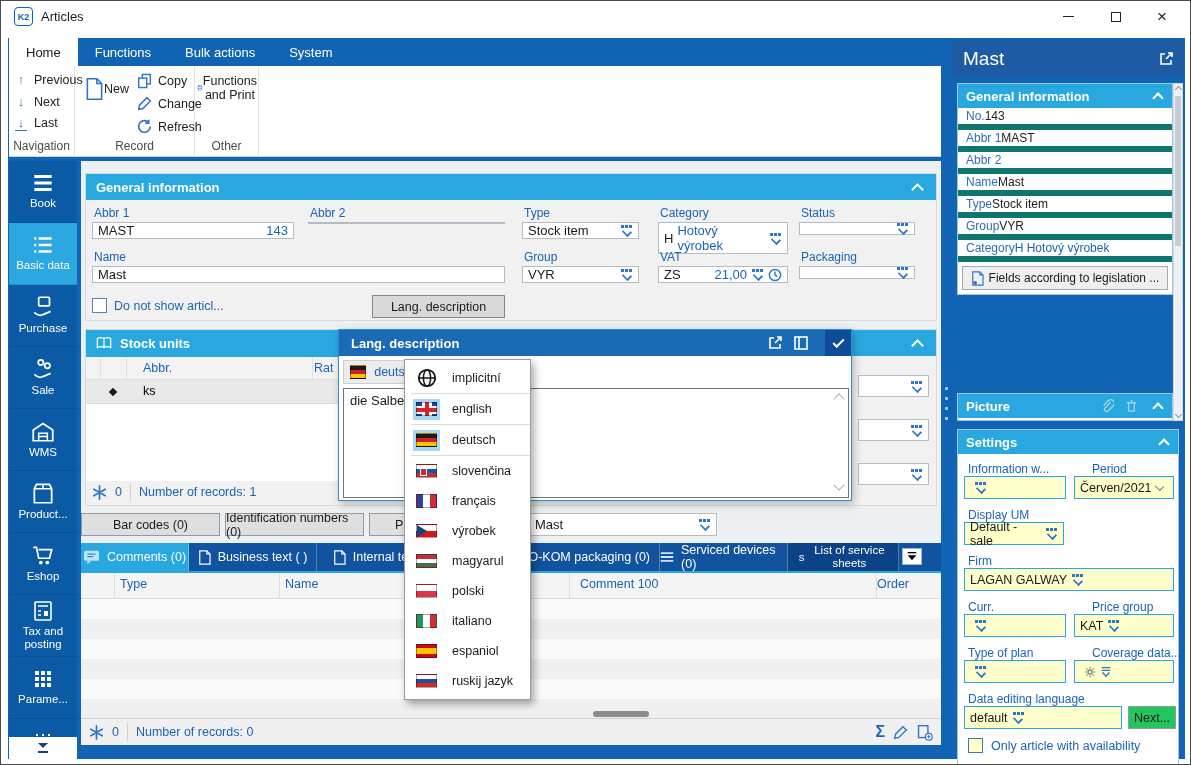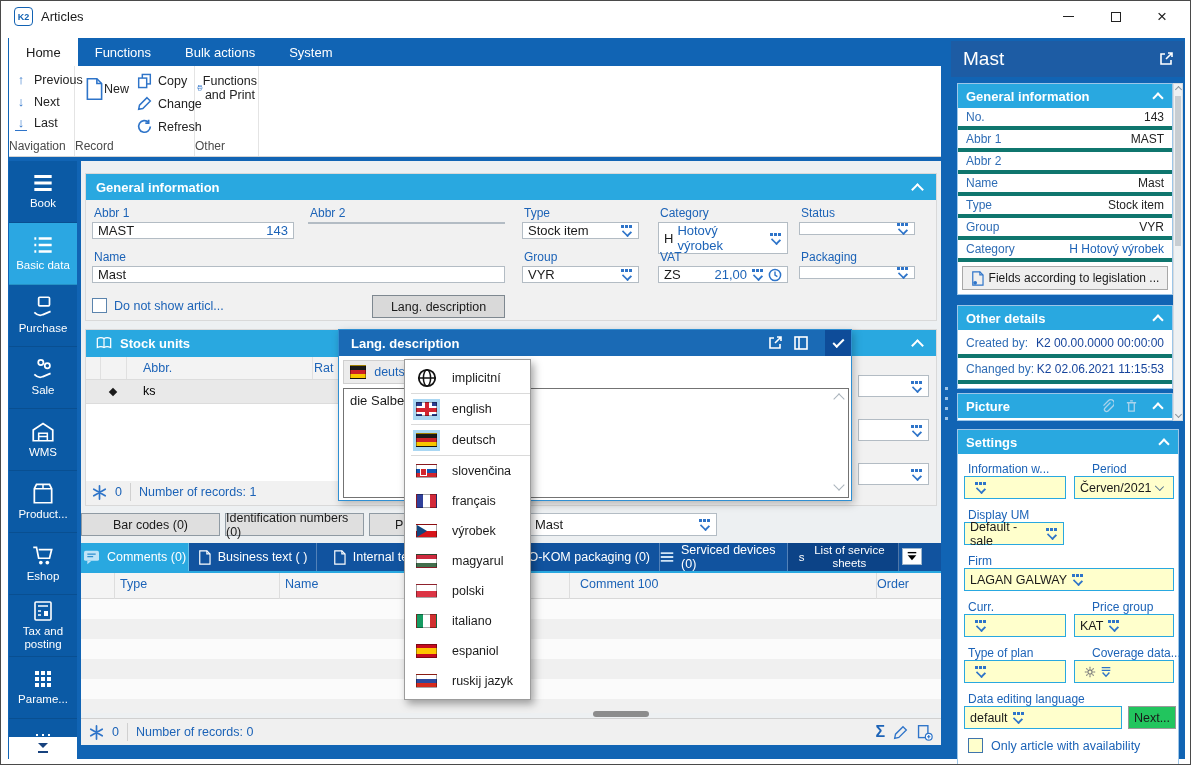--- a/index.html
+++ b/index.html
@@ -18,21 +18,21 @@
 
   
   #appblue { left:7px; top:37px; width:1177px; height:721px; background:#1164b4; }
 
   
   #ribbontabs { left:8px; top:37px; width:932px; height:28px; background:#1164b4; display:flex; }
   .rtab { padding:0 17px; display:flex; align-items:center; color:#fff; font-size:13px; }
   .rtab.active { background:#fff; color:#1a1a1a; }
   #ribbonbody { left:8px; top:65px; width:932px; height:91px; background:#fff; border-bottom:1px solid #d4d4d4; display:flex; }
   .rgroup { position:relative; height:100%; border-right:1px solid #e4e4e4; }
-  .rgroup-label { position:absolute; left:0; bottom:3px; width:100%; font-size:12px; color:#4a4a4a; }
+  .rgroup-label { position:absolute; left:0; bottom:3px; width:100%; text-align:center; font-size:12px; color:#4a4a4a; }
   .navitem { position:absolute; left:6px; display:flex; align-items:center; gap:7px; font-size:12.5px; color:#222; }
   .navarrow { color:#2e74c9; font-size:13px; width:12px; text-align:center; }
   .lastarrow { border-bottom:1.5px solid #2e74c9; line-height:1.05; }
   .bigbtn { position:absolute; display:flex; flex-direction:row; align-items:center; font-size:12.5px; color:#222; text-align:center; }
   .smallbtn { position:absolute; display:flex; align-items:center; gap:6px; font-size:12.5px; color:#222; }
 
   
   #sidebar { left:8px; top:160px; width:68px; height:598px; background:#0b5aa5; overflow:hidden; }
   .sbitem { width:100%; height:62px; display:flex; flex-direction:column; align-items:center; justify-content:center; gap:3px; color:#fff; font-size:11.5px; text-align:center; line-height:1.15; border-bottom:1px solid rgba(0,0,0,.12); }
   .sbitem.active { background:#2ba7e2; }
@@ -110,21 +110,21 @@
   .f-pl { background:linear-gradient(to bottom,#fff 0 50%,#dc3545 50%); }
   .f-it { background:linear-gradient(to right,#169b62 0 33%,#fff 33% 66%,#d13030 66%); }
   .f-es { background:linear-gradient(to bottom,#c60b1e 0 25%,#ffc400 25% 75%,#c60b1e 75%); }
   .f-ru { background:linear-gradient(to bottom,#fff 0 33%,#2c4a9e 33% 66%,#d52b1e 66%); }
 
   
   #rpanel-title { left:950px; top:40px; width:233px; height:36px; background:#1d5ca4; color:#fff; font-size:19px; display:flex; align-items:center; padding:0 12px; }
   .card { position:absolute; background:#fff; border:1px solid #9dc6e8; }
   .chead { position:absolute; left:0; top:0; width:100%; height:24px; background:#29a8e0; color:#fff; font-size:13px; font-weight:bold; display:flex; align-items:center; padding:0 8px; }
   .chead .up { position:absolute; right:10px; width:8px; height:8px; }
-  .prow { position:absolute; left:0; width:100%; display:flex; justify-content:space-between; align-items:center; padding:0 8px; border-bottom:4px solid #0f766e; font-size:12px; }
+  .prow { position:absolute; left:0; width:100%; display:flex; justify-content:flex-start; align-items:center; padding:0 8px; border-bottom:6px solid #0f766e; font-size:12px; }
   .prow .pl { color:#2f6db5; } .prow .pv { color:#222; }
   .ylabel { position:absolute; color:#1c63b7; font-size:12px; white-space:nowrap; }
   .yfield { position:absolute; background:#ffffcc; border:1px solid #29a8e0; display:flex; align-items:center; padding:0 5px; font-size:12.5px; color:#1a1a1a; gap:4px; height:23px; }
   .chev { width:7px; height:7px; border-right:1.7px solid #51708f; border-bottom:1.7px solid #51708f; transform:rotate(45deg) scale(1,.85); margin-top:-3px; }
   #rscroll { left:1172px; top:82px; width:10px; height:338px; background:#eef1f3; border:1px solid #d7dbde; }
   #rthumb { position:absolute; left:1px; top:12px; width:6px; height:150px; background:#c7cdd2; }
   .sarr { position:absolute; left:2px; width:5px; height:5px; border-right:1.4px solid #8a949c; border-bottom:1.4px solid #8a949c; }
   #splitdots { left:943px; top:386px; width:4px; height:40px; display:flex; flex-direction:column; gap:7px; align-items:center; }
   #splitdots i { width:3px; height:3px; background:#9cc4e8; display:block; }
   svg { display:block; }
@@ -666,34 +666,20 @@
     <div class="graybtn" style="left:4px; top:182px; width:206px; height:24px; background:#efefef; border-color:#a8a8a8; gap:5px; font-size:12px">
       <svg width="13" height="15" viewBox="0 0 16 19">
           <path d="M2 1h9l4 4v13H2z" fill="none" stroke="#2e74c9" stroke-width="1.5"></path>
           <path d="M11 1v4h4" fill="none" stroke="#2e74c9" stroke-width="1.5"></path>
           <circle cx="5" cy="15" r="2.4" fill="#2e74c9"></circle>
         </svg>
       <span>Fields according to legislation ...</span>
     </div>
   </div>
 
-  <div class="card" style="left:956px; top:304px; width:216px; height:84px">
-    <div class="chead">
-        <span>Other details</span>
-        <i class="up"></i>
-      </div>
-    <div class="prow" style="top:26px; height:26px; font-size:12px">
-        <span class="pl">Created by:</span>
-        <span class="pv" style="color:#17459c">K2 00.00.0000 00:00:00</span>
-      </div>
-    <div class="prow" style="top:52px; height:26px; font-size:12px">
-        <span class="pl">Changed by:</span>
-        <span class="pv" style="color:#17459c">K2 02.06.2021 11:15:53</span>
-      </div>
-  </div>
 
   <div class="card" style="left:956px; top:392px; width:216px; height:28px">
     <div class="chead">
       <span>Picture</span>
       <svg style="position:absolute; right:58px; top:5px" width="14" height="15" viewBox="0 0 16 17">
           <path d="M12 4l-6.2 6.2a2.4 2.4 0 0 0 3.4 3.4l6-6a4 4 0 0 0-5.7-5.7L4 7.5" fill="none" stroke="#a9d3ec" stroke-width="1.5"></path>
         </svg>
       <svg style="position:absolute; right:34px; top:5px" width="13" height="14" viewBox="0 0 14 15">
           <path d="M2 4h10M4 4v9h6V4M5.5 2h3" fill="none" stroke="#a9d3ec" stroke-width="1.4"></path>
         </svg>

